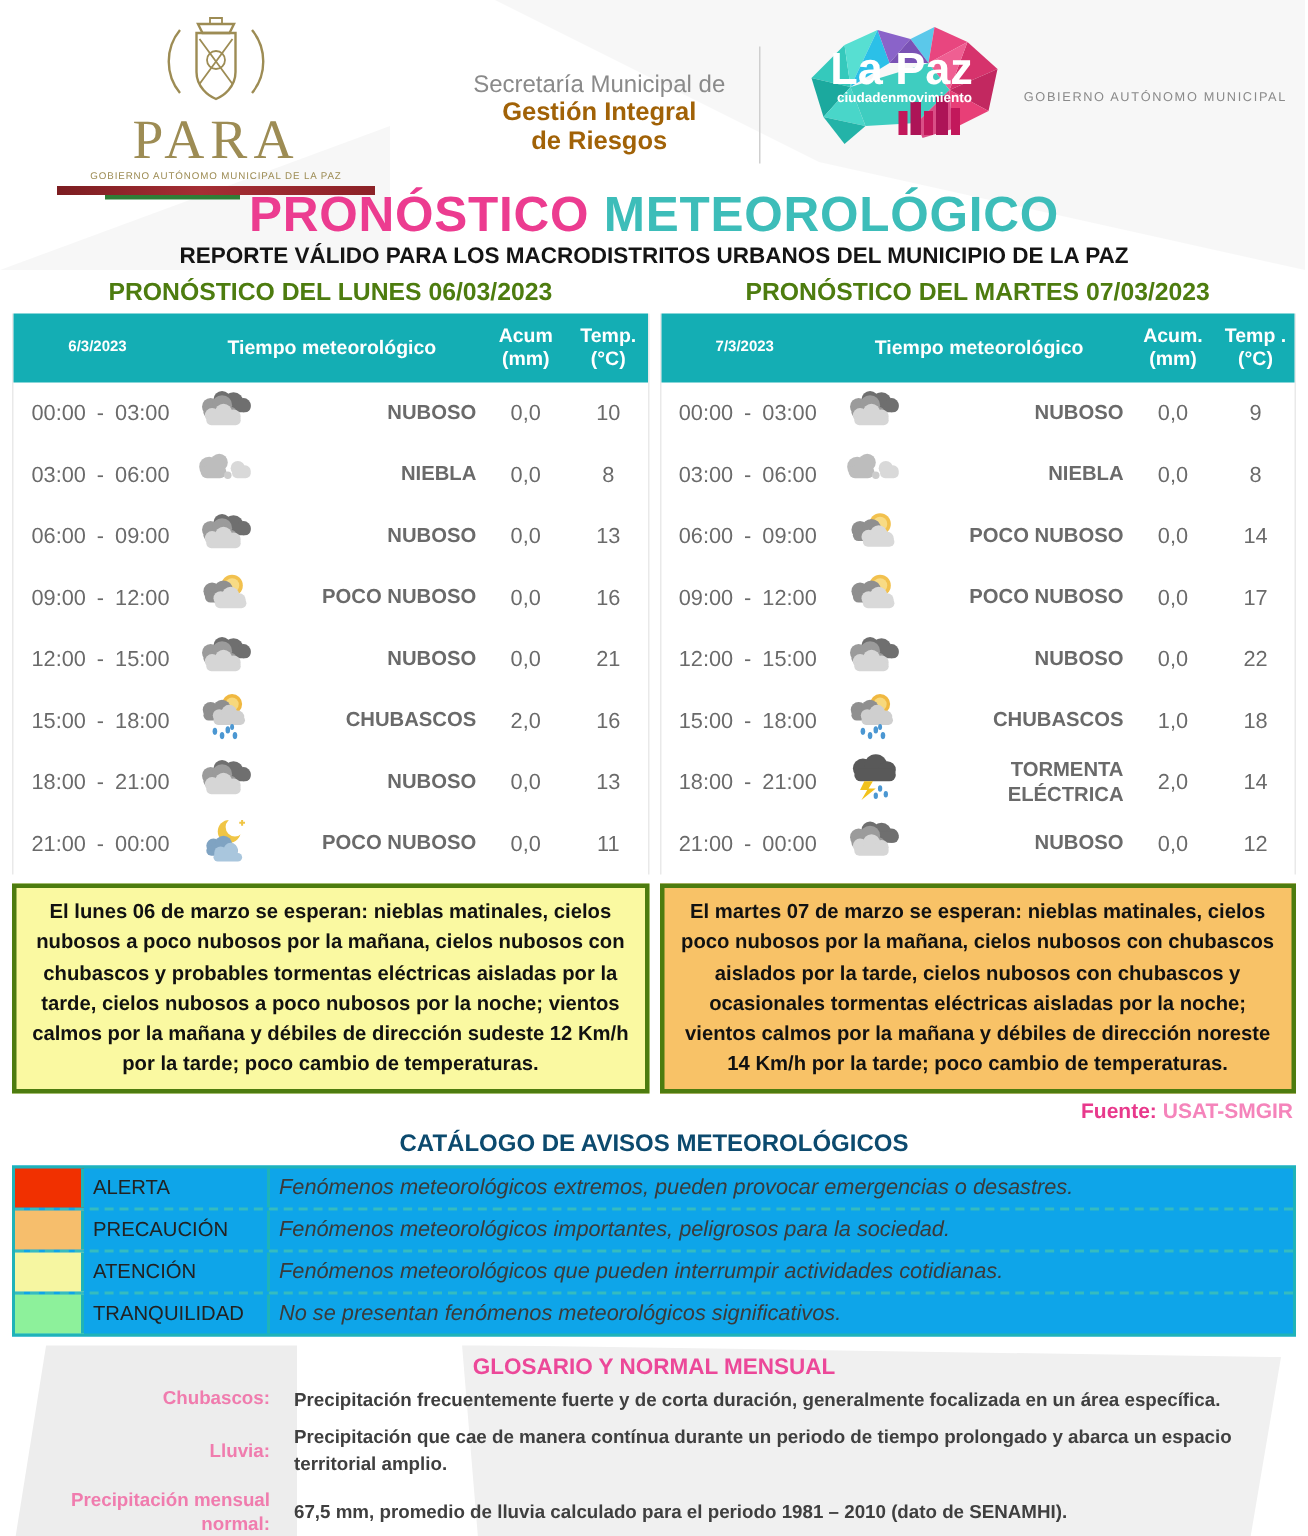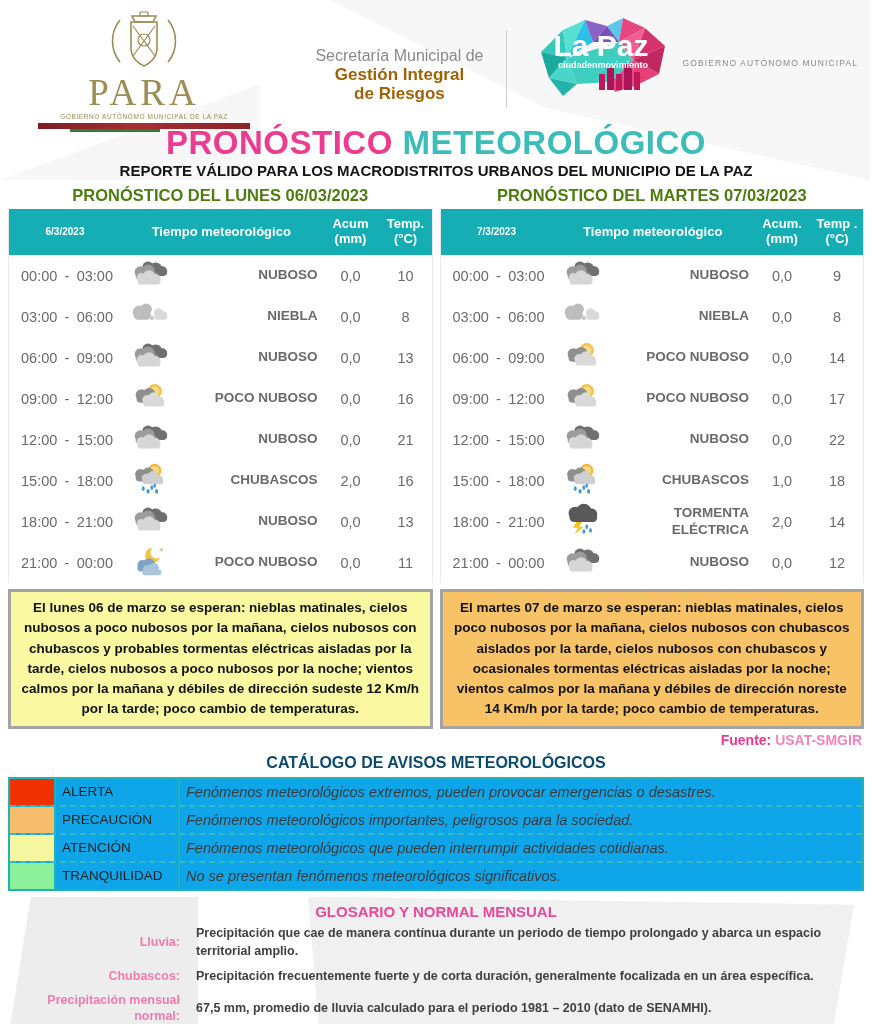--- a/index.html
+++ b/index.html
@@ -45,21 +45,21 @@
   .fhead { background:#14aeb4; color:#fff; font-weight:bold; min-height:46px; }
   .fhead .hc { text-align:center; font-size:13px; line-height:1.15; }
   .fhead .hc.date { font-size:10px; }
   .frow { min-height:41px; color:#6a6a6a; }
   .time-cell { display:flex; justify-content:space-between; padding:0 8px 0 12px; font-size:14.5px; }
   .icon-cell { display:flex; justify-content:center; align-items:center; }
   .cond-cell { text-align:right; font-weight:bold; font-size:13.5px; line-height:1.2; padding:0 4px; }
   .num-cell { text-align:center; font-size:14.5px; }
 
   
-  .summary-box { margin-top:6px; border:3px solid #a3a3a3; min-height:138px;
+  .summary-box { margin-top:6px; border:3px solid #4d7c0f; min-height:138px;
     display:flex; align-items:center; justify-content:flex-end; padding:6px 10px; }
   .summary-text { font-size:13.5px; font-weight:bold; color:#111; text-align:center; line-height:1.5; }
 
   
   .fuente { text-align:right; font-size:14px; font-weight:bold; margin:3px 2px 0 0; }
   .fuente .fl { color:#e8398c; }
   .fuente .fv { color:#f584bb; }
 
   
   .catalog-title { text-align:center; font-size:16px; font-weight:bold; color:#0c4a6e; margin-top:6px; }
@@ -724,27 +724,27 @@
     </div>
 
   <div class="glossary">
     <div class="gbg1"></div>
     <div class="gbg2"></div>
     <div class="glossary-inner">
       <div class="glossary-title">GLOSARIO Y NORMAL MENSUAL</div>
       <div>
 
           <div class="gentry">
+            <div class="gterm">Chubascos:</div>
+            <div class="gdef">Precipitación frecuentemente fuerte y de corta duración, generalmente focalizada en un área específica.</div>
+          </div>
+
+          <div class="gentry">
             <div class="gterm">Lluvia:</div>
             <div class="gdef">Precipitación que cae de manera contínua durante un periodo de tiempo prolongado y abarca un espacio territorial amplio.</div>
-          </div>
-
-          <div class="gentry">
-            <div class="gterm">Chubascos:</div>
-            <div class="gdef">Precipitación frecuentemente fuerte y de corta duración, generalmente focalizada en un área específica.</div>
           </div>
 
           <div class="gentry">
             <div class="gterm">Precipitación mensual normal:</div>
             <div class="gdef">67,5 mm, promedio de lluvia calculado para el periodo 1981 – 2010 (dato de SENAMHI).</div>
           </div>
         </div>
     </div>
   </div>
 

